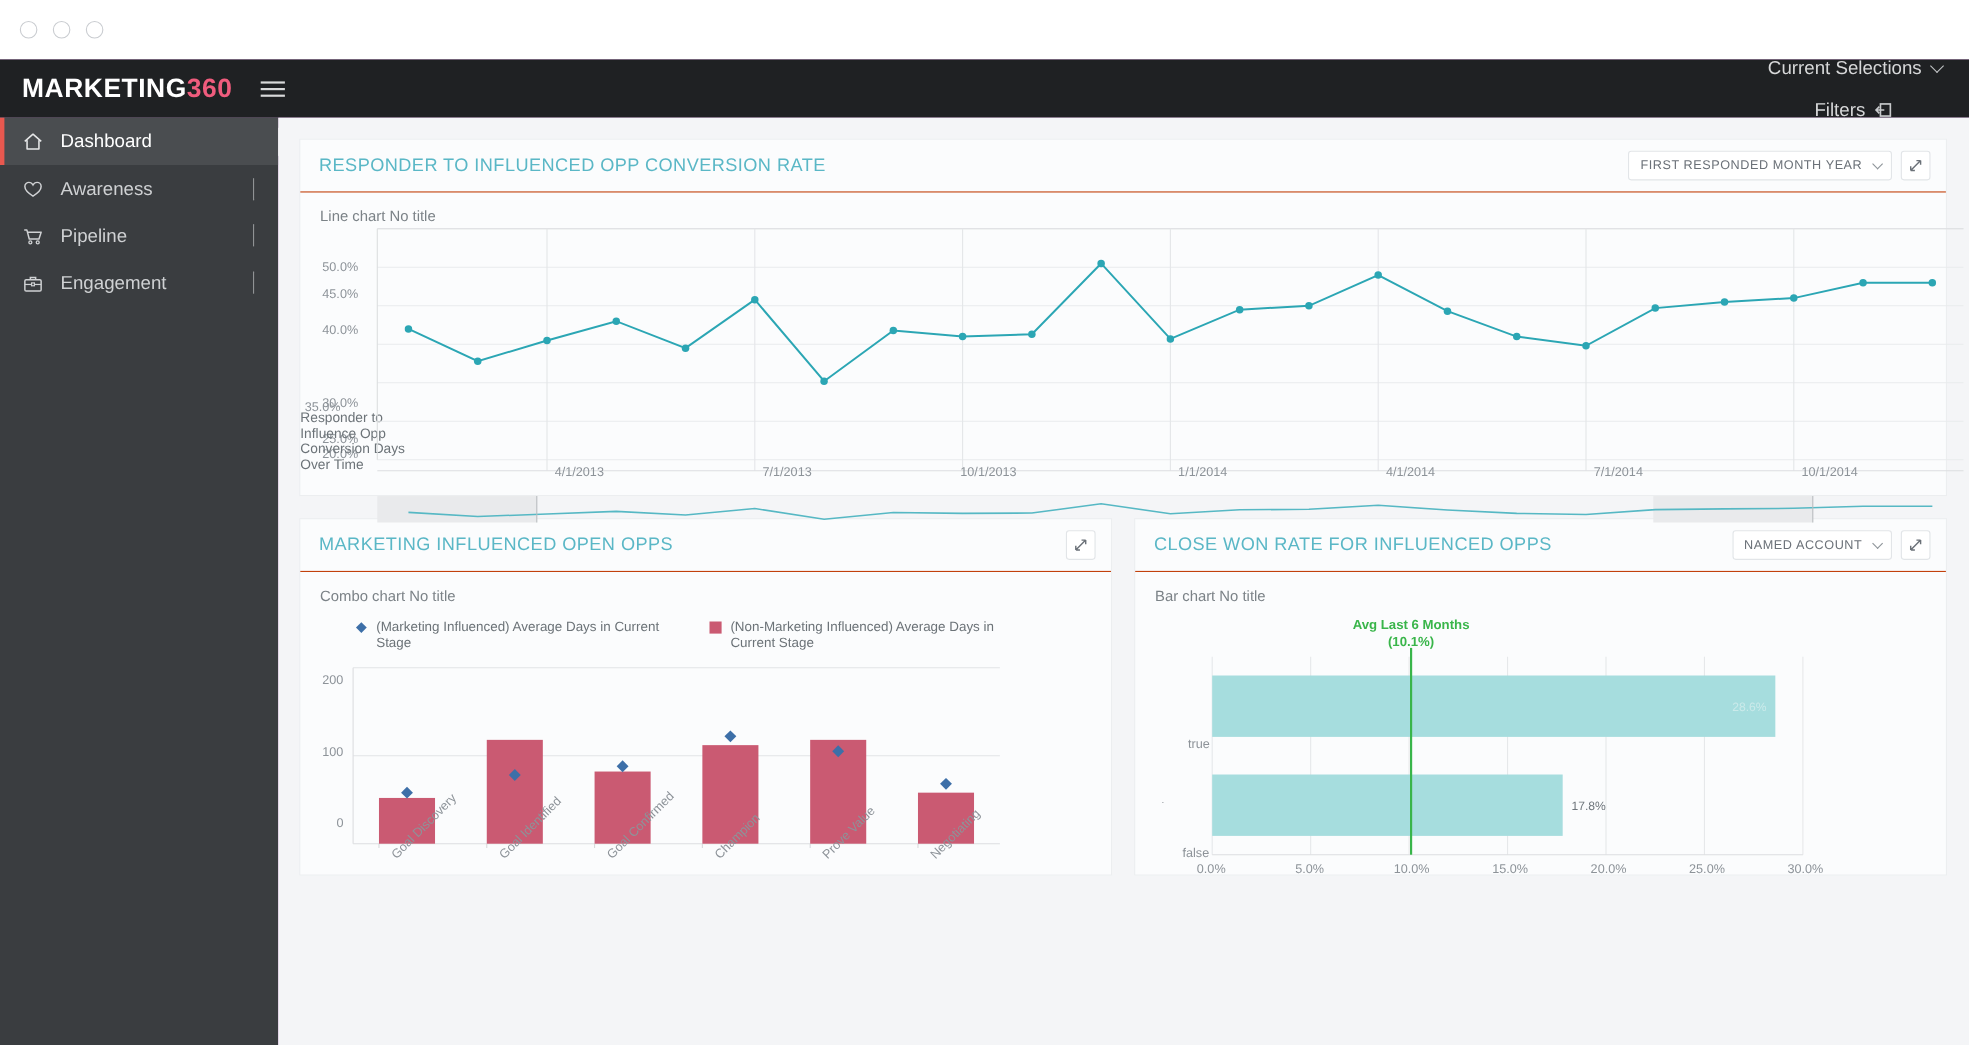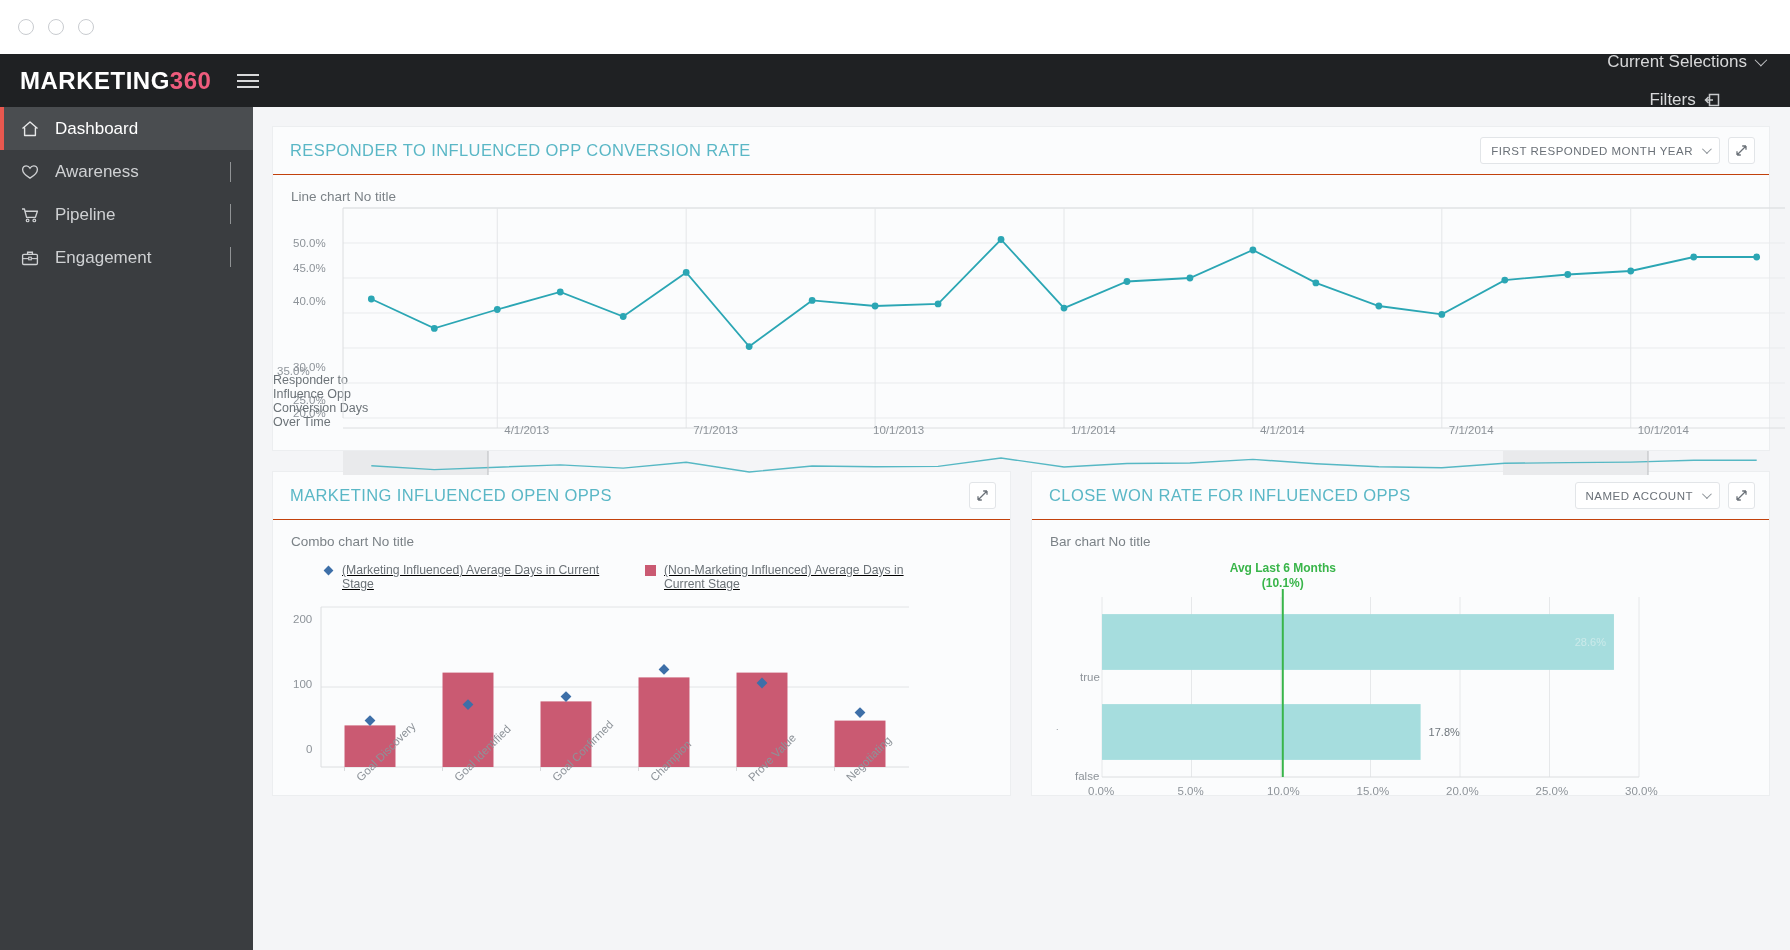--- a/index.html
+++ b/index.html
@@ -283,21 +283,21 @@
             <div class="expand-btn">
               <svg width="13" height="13" viewBox="0 0 13 13">
                 <path d="M2 11 L11 2 M11 2 H7.2 M11 2 V5.8 M2 11 H5.8 M2 11 V7.2" fill="none" stroke="#6b7178" stroke-width="1.3"></path>
               </svg>
             </div>
           </div>
         </div>
 
         <div class="sub-label">Combo chart No title</div>
 
-        <div style="display:flex; gap:22px; padding:14px 0 0 50px; align-items:center;text-decoration:underline;">
+        <div style="display:flex; gap:22px; padding:14px 0 0 50px; align-items:center;">
           <div style="display:flex; gap:8px; align-items:flex-start; max-width:300px;">
             <svg width="11" height="11" viewBox="0 0 11 11" style="margin-top:2px; flex:none;">
               <polygon points="5.5,0.6 10.4,5.5 5.5,10.4 0.6,5.5" fill="#3d6fa8"></polygon>
             </svg>
             <span style="font-size:12.2px; color:#6c7378; line-height:14px;">(Marketing Influenced) Average Days in Current Stage</span>
           </div>
           <div style="display:flex; gap:8px; align-items:flex-start; max-width:290px;">
             <span style="width:11px;height:11px;background:#ca5a72;margin-top:2px;flex:none;"></span>
             <span style="font-size:12.2px; color:#6c7378; line-height:14px;">(Non-Marketing Influenced) Average Days in Current Stage</span>
           </div>

